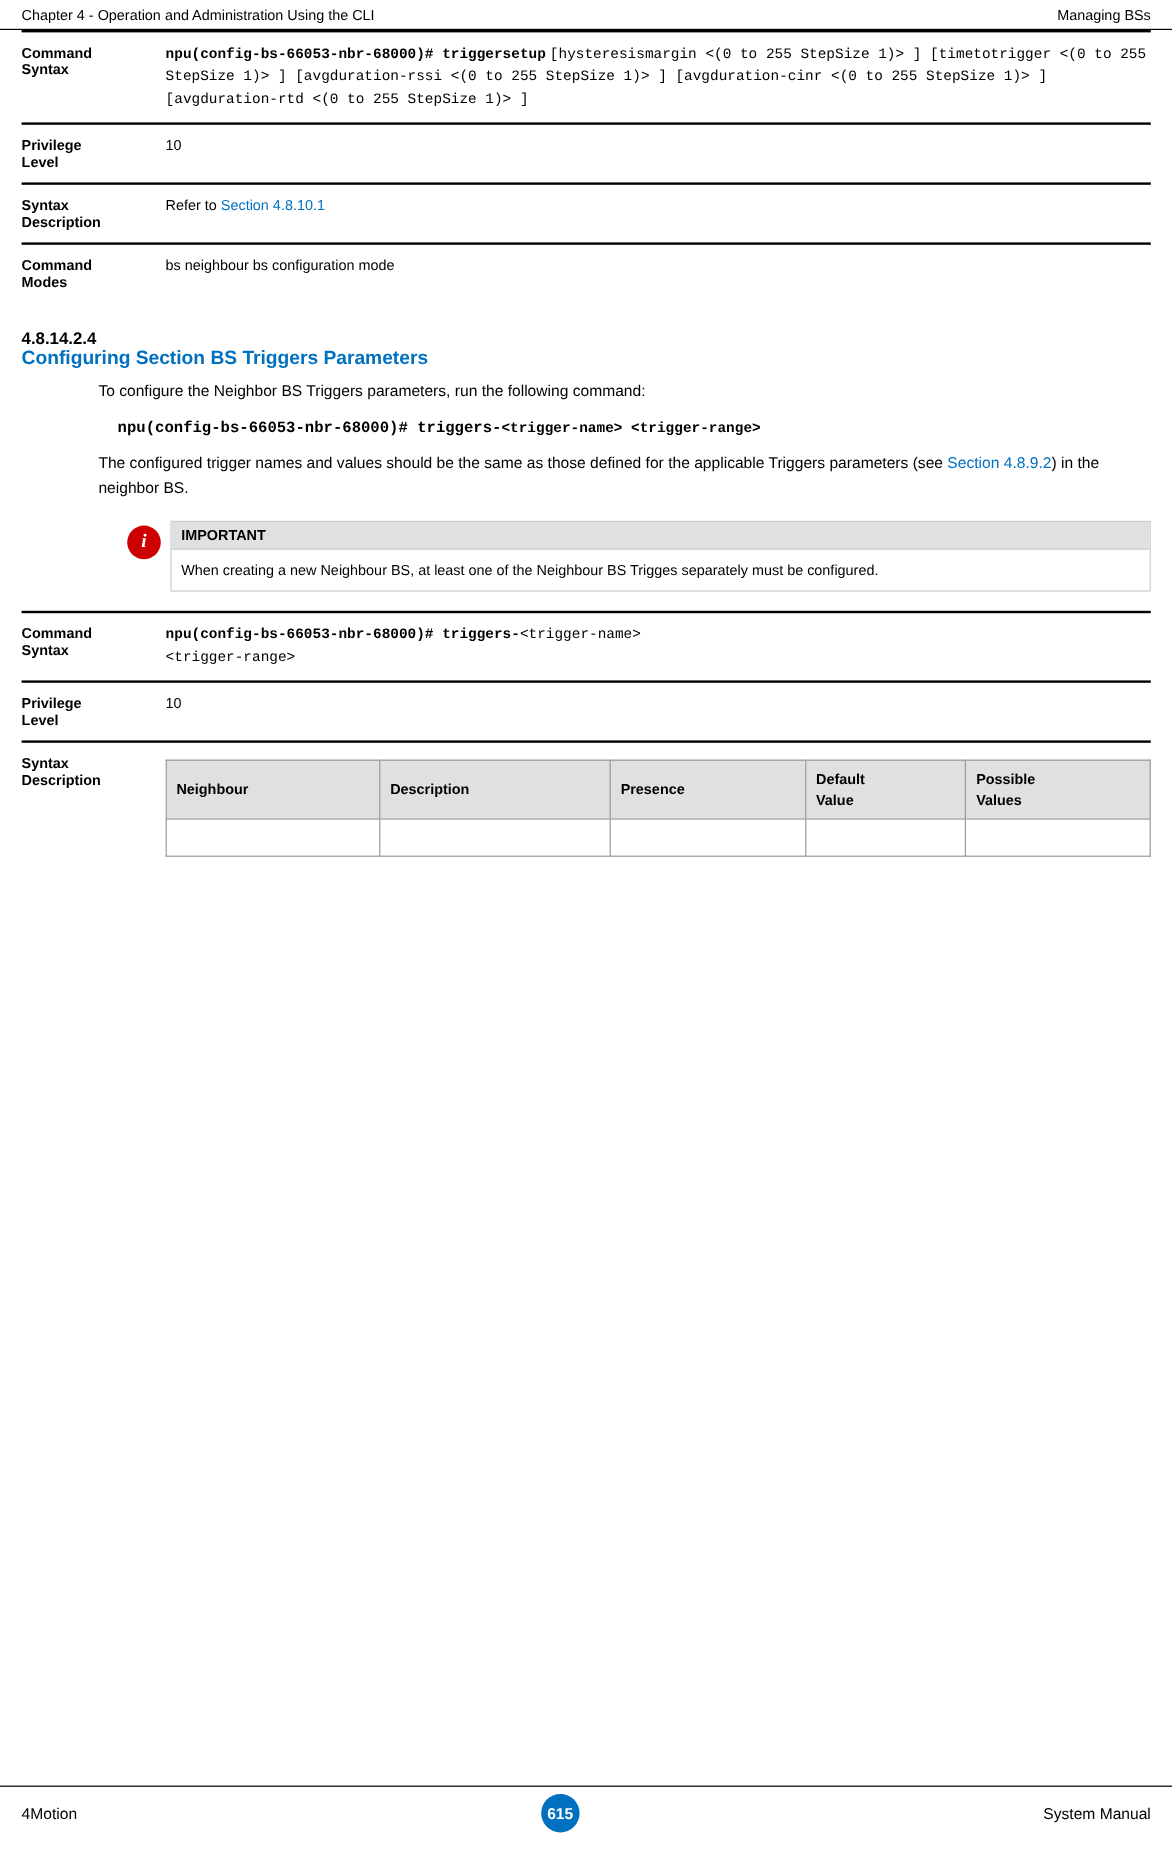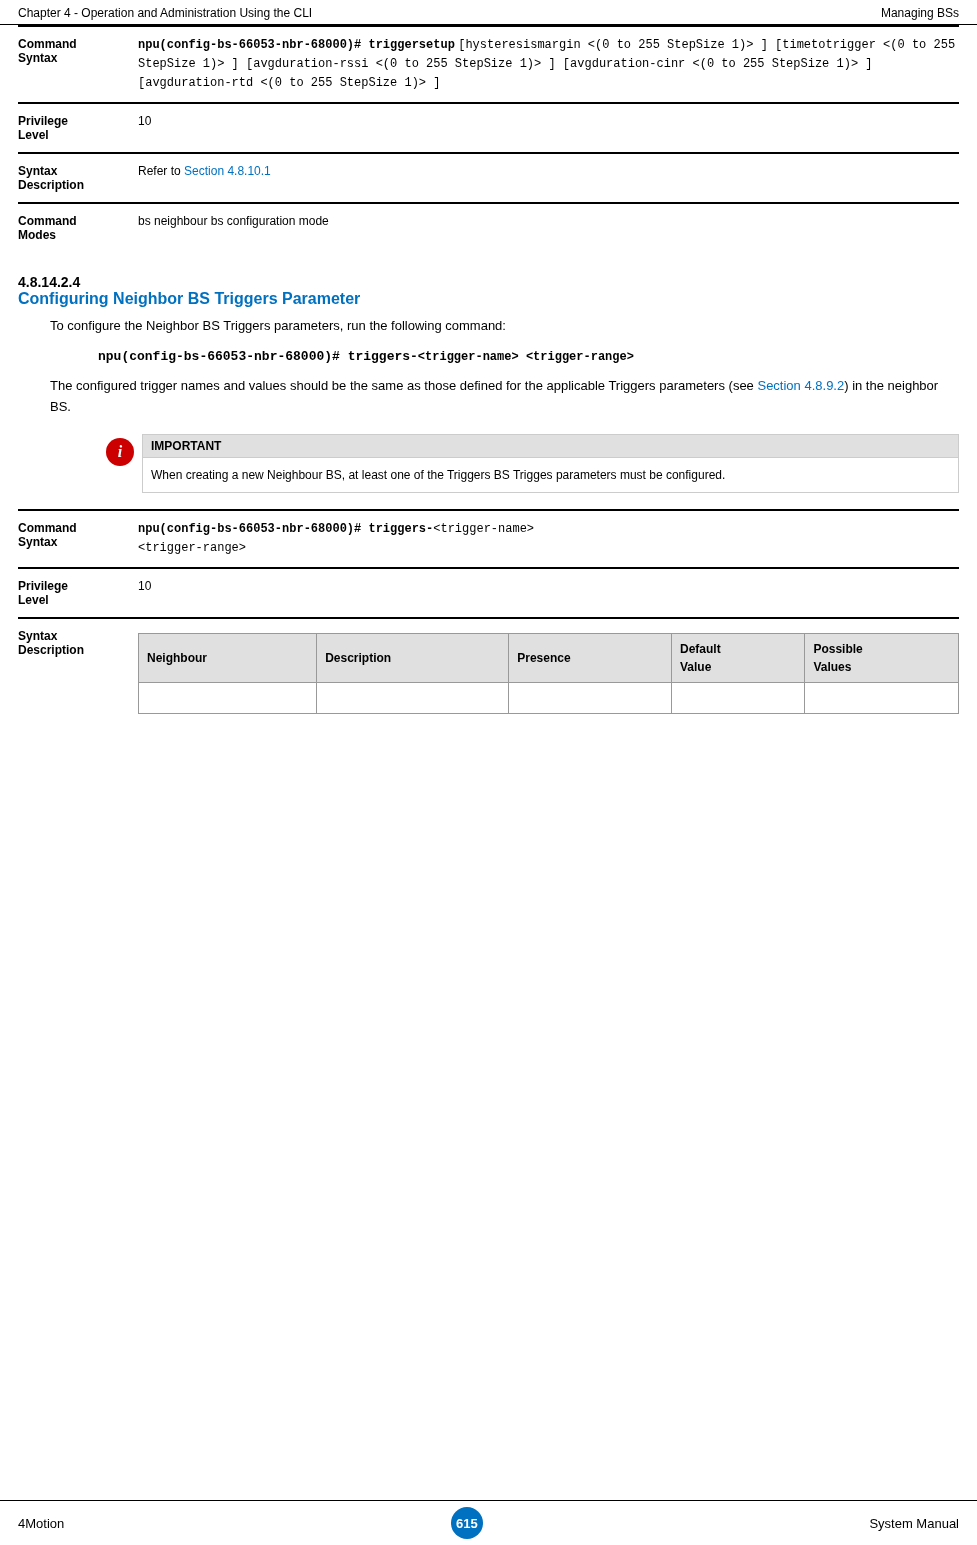--- a/index.html
+++ b/index.html
@@ -69,21 +69,21 @@
     }
     .section-title {
       font-size: 16px;
       font-weight: bold;
       color: #0070c0;
     }
     .body-text {
       font-size: 13px;
       line-height: 1.6;
       margin-bottom: 10px;
-      margin-left: 32px;
+      margin-left: 64px;
     }
     .body-text-mono {
       font-family: 'Courier New', Courier, monospace;
       font-weight: bold;
       font-size: 13px;
       margin-left: 80px;
       margin-bottom: 10px;
       line-height: 1.5;
     }
     .link-blue {
@@ -155,21 +155,21 @@
       font-size: 12px;
     }
     
     .page-footer {
       display: flex;
       justify-content: space-between;
       align-items: center;
       border-top: 1px solid #000;
       padding: 6px 18px;
       position: absolute;
-      bottom: 0;
+      bottom: 12px;
       left: 0;
       right: 0;
     }
     .page-num-badge {
       background: #0070c0;
       color: #fff;
       border-radius: 50%;
       width: 32px;
       height: 32px;
       display: flex;
@@ -209,41 +209,41 @@
     </div>
   </div>
 
   <div class="cmd-row">
     <div class="cmd-label">Command<br>Modes</div>
     <div class="cmd-value">bs neighbour bs configuration mode</div>
   </div>
 
   <div class="section-heading">
     <span class="section-num">4.8.14.2.4</span>
-    <span class="section-title">Configuring Neighbor BS Triggers Parameter</span>
+    <span class="section-title">Configuring Section BS Triggers Parameters</span>
   </div>
 
   <p class="body-text">To configure the Neighbor BS Triggers parameters, run the following command:</p>
 
   <div class="body-text-mono">
     <span class="bold-mono">npu(config-bs-66053-nbr-68000)# triggers-</span><span class="monospace">&lt;trigger-name&gt; &lt;trigger-range&gt;</span>
   </div>
 
 
   <p class="body-text">The configured trigger names and values should be the same as those defined for the applicable Triggers parameters (see <a class="link-blue" href="#">Section 4.8.9.2</a>) in the neighbor BS.</p>
 
   <div class="important-box">
     <div class="important-icon">
       <div class="important-icon-inner">
           <i>i</i>
         </div>
     </div>
     <div class="important-content">
       <div class="important-title">IMPORTANT</div>
-      <div class="important-body">When creating a new Neighbour BS, at least one of the Triggers BS Trigges parameters must be configured.</div>
+      <div class="important-body">When creating a new Neighbour BS, at least one of the Neighbour BS Trigges separately must be configured.</div>
     </div>
   </div>
 
   <div class="cmd-row">
     <div class="cmd-label">Command<br>Syntax</div>
     <div class="cmd-value">
       <span class="bold-mono">npu(config-bs-66053-nbr-68000)# triggers-</span><span class="monospace">&lt;trigger-name&gt;<br>&lt;trigger-range&gt;</span>
     </div>
   </div>
 

